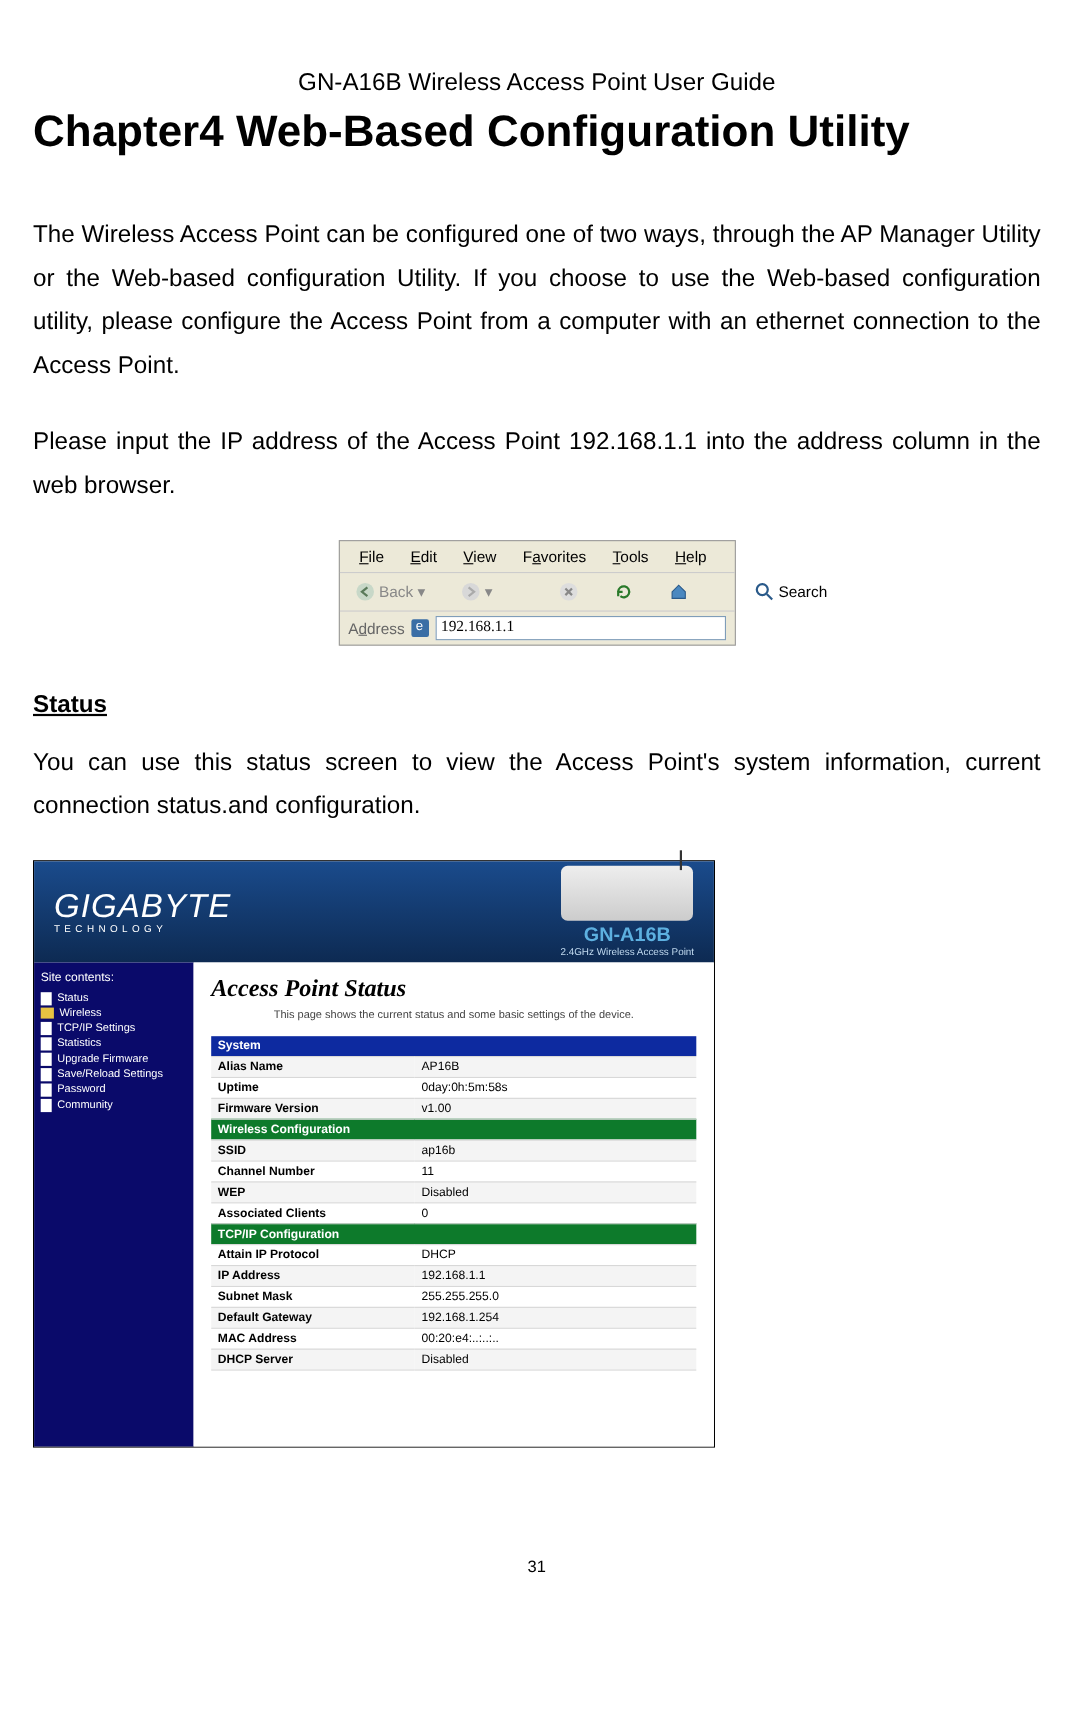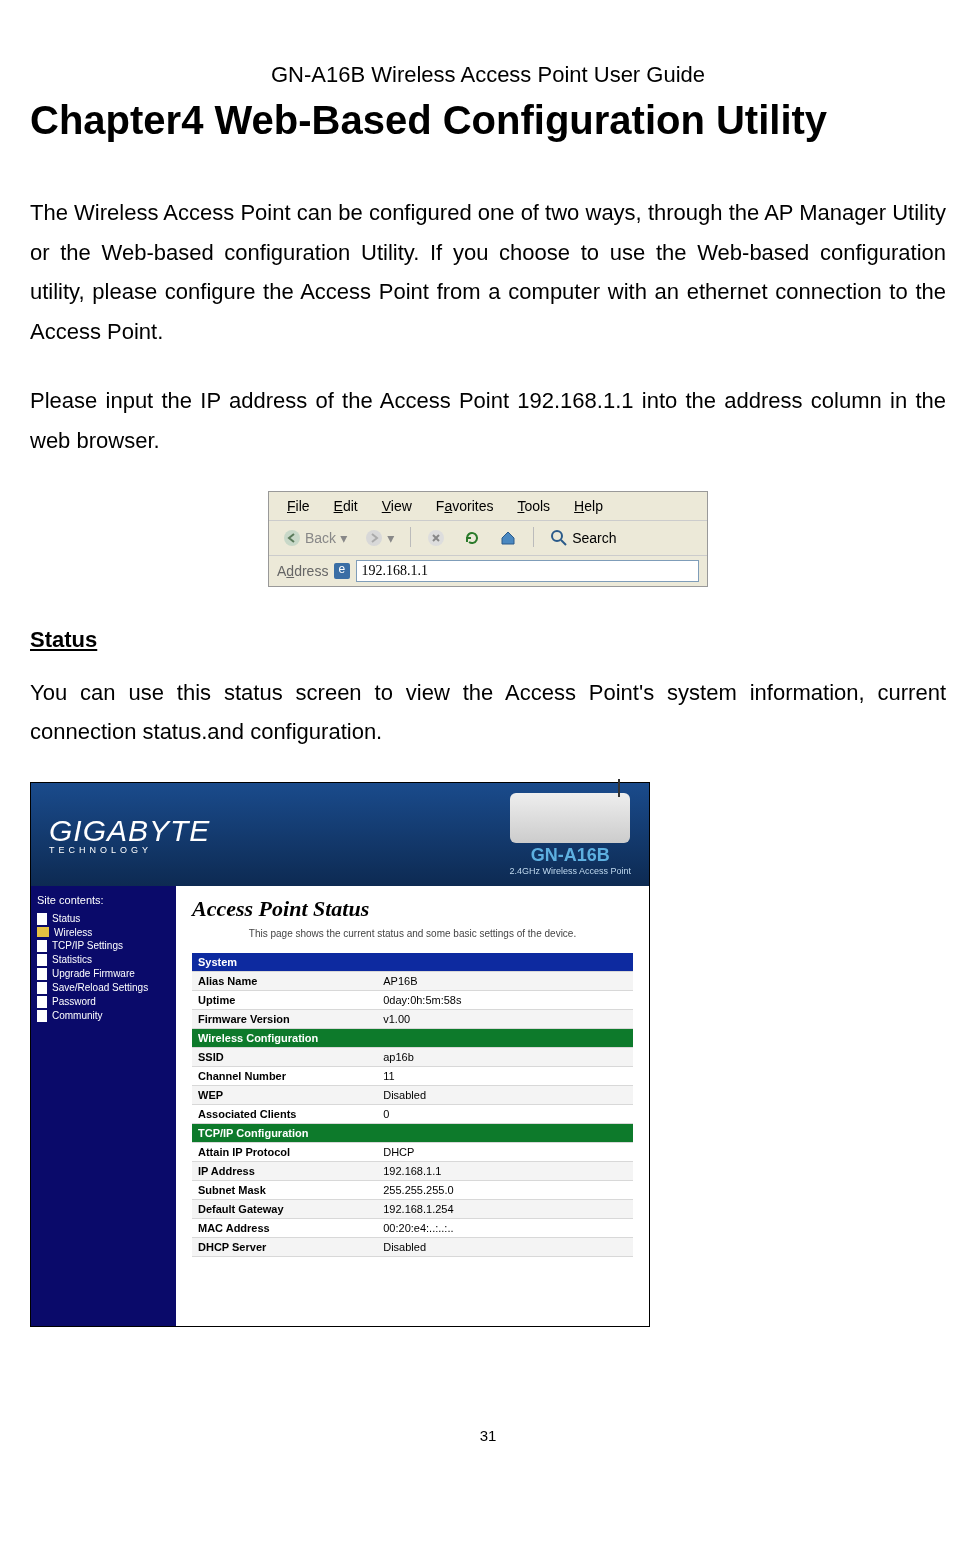--- a/index.html
+++ b/index.html
@@ -23,21 +23,21 @@
       margin-bottom: 50px;
       text-align: justify;
     }
     .body-text {
       font-size: 22px;
       line-height: 1.8;
       text-align: justify;
       margin-bottom: 30px;
     }
     .browser-bar {
-      width: 440px;
+      width: 361px;
       margin: 0 auto 40px;
       border: 1px solid #999;
       background: #ece9d8;
       font-family: Tahoma, sans-serif;
       font-size: 14px;
     }
     .menu-row {
       display: flex;
       padding: 4px 8px;
       border-bottom: 1px solid #ccc;
@@ -46,21 +46,21 @@
     .menu-item {
       padding: 2px 10px;
       cursor: default;
     }
     .menu-item u { text-decoration: underline; }
     .toolbar-row {
       display: flex;
       align-items: flex-start;
       padding: 6px 8px;
       border-bottom: 1px solid #ccc;
-      gap: 6px;
+      gap: 20px;
     }
     .tb-btn {
       display: inline-flex;
       align-items: center;
       gap: 4px;
       padding: 2px 6px;
       color: #888;
     }
     .tb-btn.enabled { color: #000; }
     .tb-sep { width:1px; height:20px; background:#bbb; margin:0 4px;}
@@ -87,21 +87,21 @@
       text-decoration: underline;
       margin-bottom: 20px;
     }
     .config-screenshot {
       width: 620px;
       border: 1px solid #000;
       background:#fff;
       font-family: Tahoma, sans-serif;
     }
     .banner {
-      height: 103px;
+      height: 92px;
       background: linear-gradient(180deg,#1a4b8c 0%, #0d2a52 100%);
       display:flex;
       align-items:center;
       justify-content:space-between;
       padding: 0 18px;
       color:#fff;
     }
     .brand {
       font-family: Arial Black, Arial, sans-serif;
       font-size: 30px;

